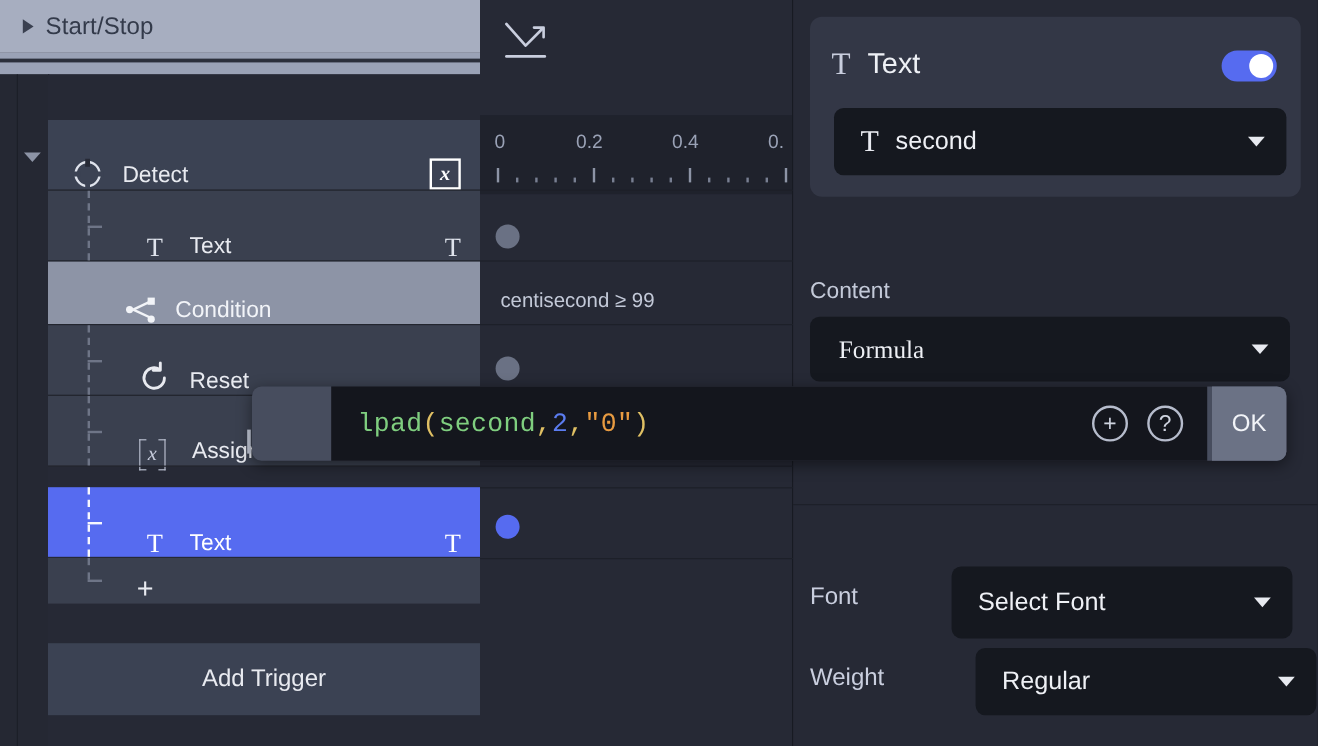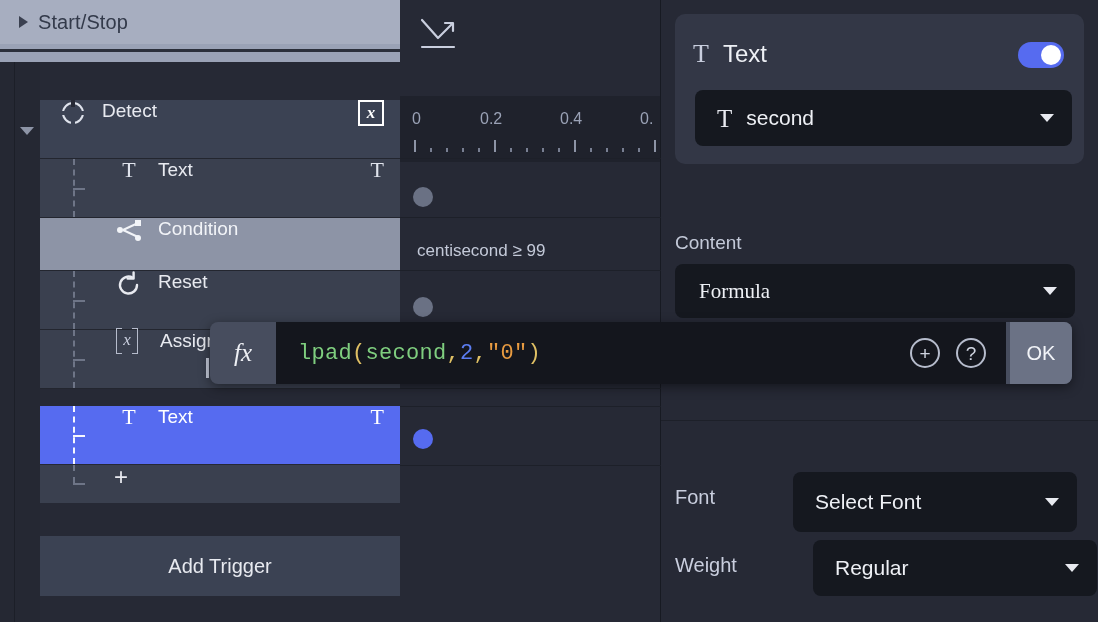--- a/index.html
+++ b/index.html
@@ -102,26 +102,26 @@
     position: absolute;
     left: 40px; top: 62px;
     width: 360px; height: 560px;
     background: #262935;
   }
   .row {
     position: absolute;
     left: 0;
     width: 360px;
     display: flex;
-    align-items: flex-start;
+    align-items: flex-end;
     box-sizing: border-box;
   }
   .row.level0 { background: #3b4253; }
   .row.level1 { background: #3a404f; }
-  .row.sel-gray { background: #8d94a6; padding-left: 12px; }
+  .row.sel-gray { background: #8d94a6; }
   .row.sel-blue { background: #566bf0; }
   .row-sep {
     position: absolute;
     left: 0;
     width: 360px;
     height: 1px;
     background: #23262f;
   }
   .row-label {
     font-size: 19px;
@@ -671,21 +671,20 @@
     <div class="select" style="position:absolute; left:132px; top:540px; width:284px; height:56px; padding-left:22px;margin-left:20px;">
       <span class="select-text">Regular</span>
       <span class="caret-dn"></span>
     </div>
   </div>
 
   <div class="props-hline" style="top:420px;"></div>
 
   <div class="caret-bar"></div>
   <div class="fbar">
-    <div class="fbar-fx">fx</div>
     <div class="fbar-input">
       <span class="code" id="code-line"><span class="tok-fn">lpad</span><span class="tok-punct">(</span><span class="tok-var">second</span><span class="tok-punct">,</span><span class="tok-num">2</span><span class="tok-punct">,</span><span class="tok-str">"0"</span><span class="tok-punct">)</span></span>
     </div>
     <div class="fbar-acts">
       <div class="circ-btn">+</div>
       <div class="circ-btn">?</div>
     </div>
     <div class="fbar-ok">
       <span>OK</span>
     </div>

